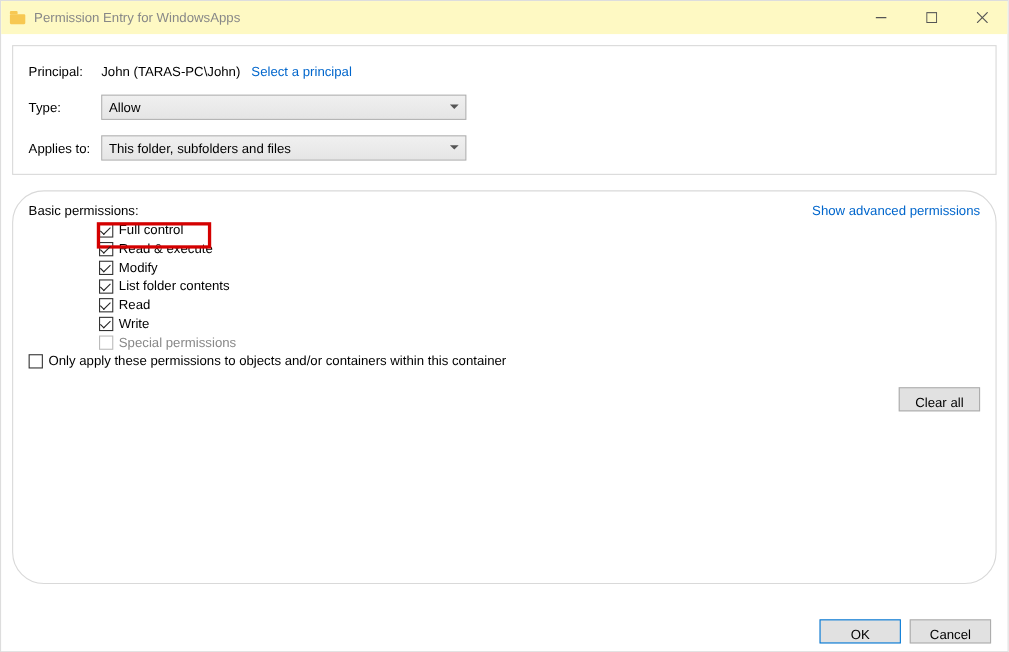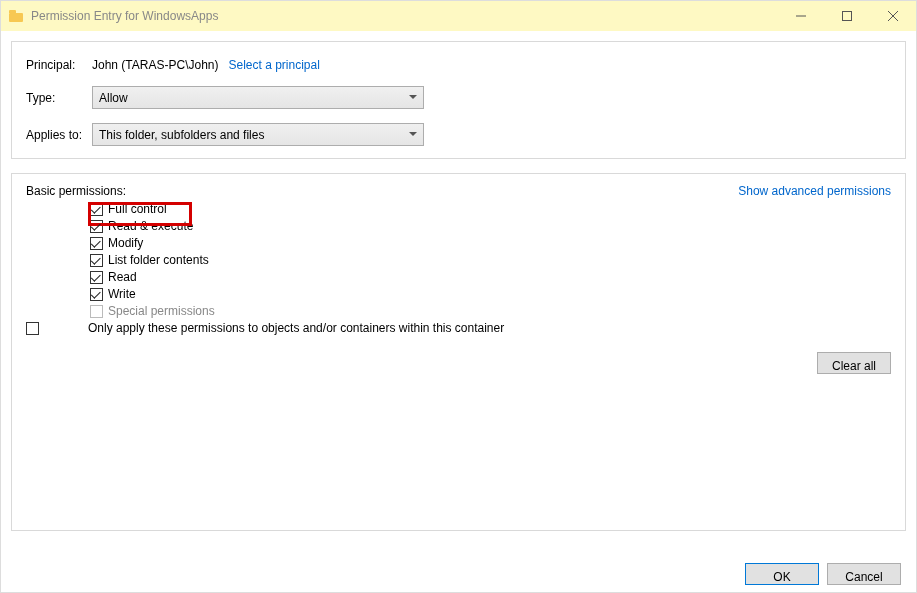--- a/index.html
+++ b/index.html
@@ -44,20 +44,21 @@
     padding: 10px 10px 0 10px;
   }
   .panel {
     border: 1px solid #d9d9d9;
     padding: 10px 14px;
     margin-bottom: 14px;
   }
   .panel.main {
     height: 358px;
     position: relative;
+    border-radius: 29px;
   }
   .row {
     display: flex;
     align-items: center;
     margin: 6px 0 14px 0;
   }
   .row-label {
     width: 66px;
     color: #000;
   }
@@ -107,21 +108,20 @@
   .perm-item.disabled { color:#888; }
   .hl {
     border: 3px solid #d40000;
     position: absolute;
     left: 76px; top: 28px;
     width: 104px; height: 24px;
     pointer-events: none;
   }
   .only-row {
     display:flex; align-items:center;
-    gap: 44px;
   }
   .btn {
     min-width: 74px;
     height: 22px;
     border: 1px solid #adadad;
     background: #e1e1e1;
     display:flex; align-items:flex-end; justify-content:center;
     padding: 0 10px;
     cursor: default;
   }

